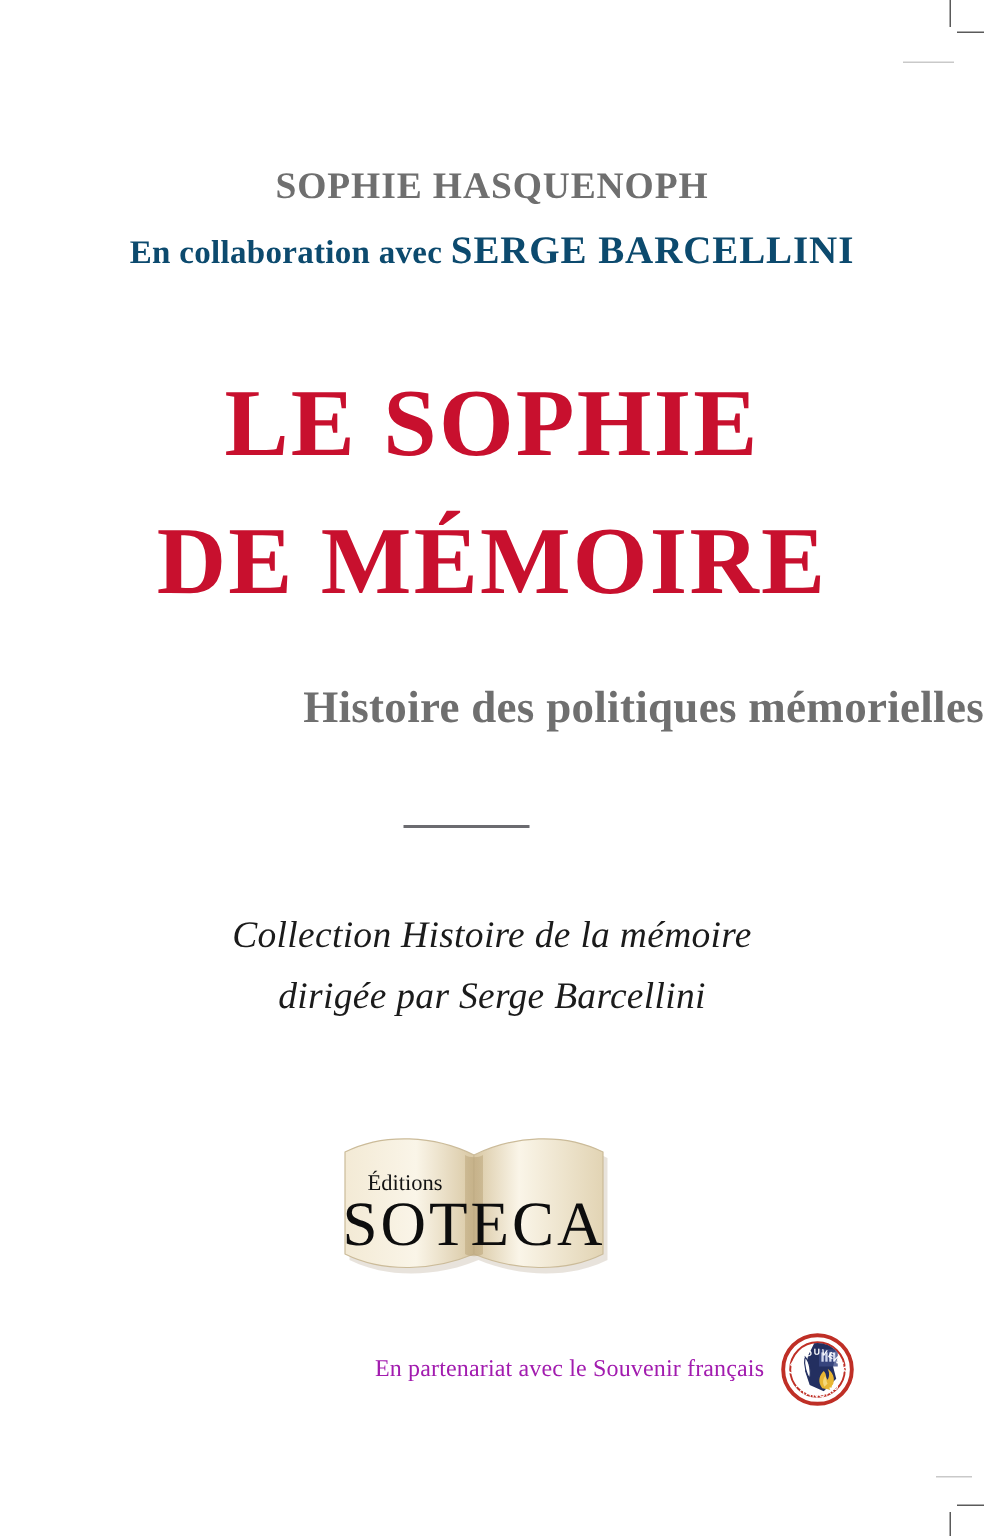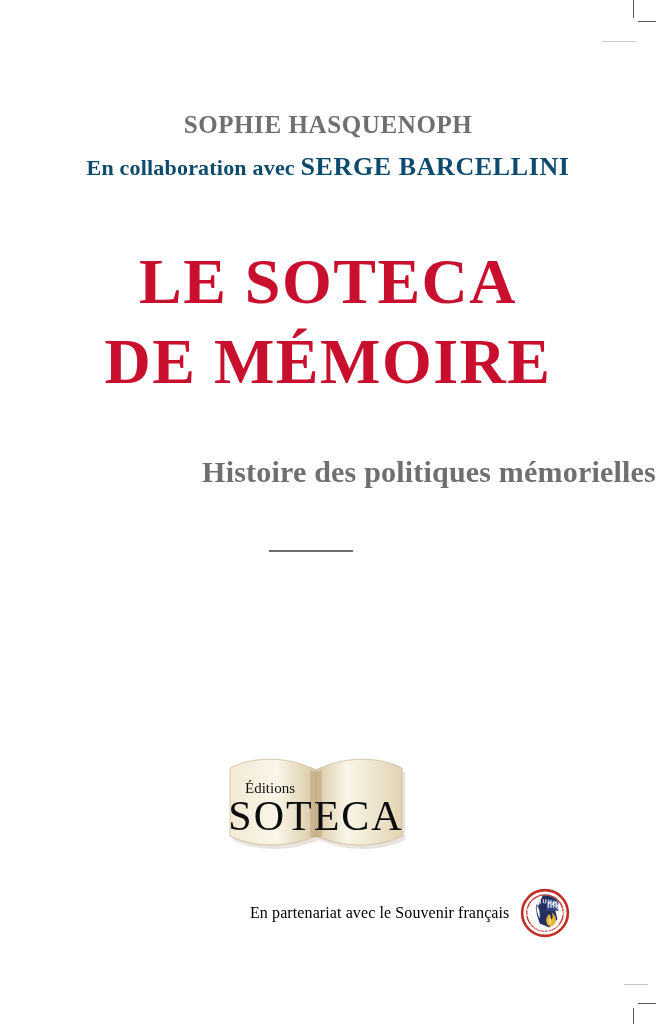--- a/index.html
+++ b/index.html
@@ -74,21 +74,21 @@
     text-align: center;
   }
   .title-line {
     color: #c8102e;
     font-weight: bold;
     font-size: 64px;
     letter-spacing: 1.5px;
     line-height: 1.0;
     white-space: nowrap;
   }
-  .title-line + .title-line { margin-top: 16px; }
+  .title-line + .title-line { margin-top: 28px; }
 
   
   .subtitle {
     position: absolute;
     left: 0; right: 0;
     top: 455px;
     text-align: right;
     color: #6f6f6f;
     font-weight: bold;
     font-size: 30px;
@@ -135,21 +135,21 @@
     position: absolute;
     left: 250px;
     top: 885px;
     width: 340px;
     height: 56px;
     display: flex;
     align-items: center;
     gap: 10px;
   }
   .partnership-text {
-    color: #000000;
+    color: #a21caf;
     font-size: 16px;
     letter-spacing: 0.1px;
     white-space: nowrap;
   }
   .souvenir-seal {
     width: 52px;
     height: 52px;
     flex: 0 0 52px;
   }
   .souvenir-seal svg { display: block; width: 100%; height: 100%; }
@@ -167,28 +167,32 @@
   <div class="crop-mark crop-br-h2"></div>
 
   <div class="author-block">
     <div class="author-main">SOPHIE HASQUENOPH</div>
     <div class="author-collab">
       <span class="collab-lead">En collaboration avec </span><span class="collab-name">SERGE BARCELLINI</span>
     </div>
   </div>
 
   <div class="title-block">
-    <div class="title-line">LE SOTECA</div>
+    <div class="title-line">LE SOPHIE</div>
     <div class="title-line">DE MÉMOIRE</div>
   </div>
 
   <div class="subtitle">Histoire des politiques mémorielles</div>
 
   <div class="divider"></div>
 
+  <div class="collection">
+    <div>Collection Histoire de la mémoire</div>
+    <div>dirigée par Serge Barcellini</div>
+  </div>
 
   <div class="soteca-logo">
     <svg viewBox="0 0 188 108" xmlns="http://www.w3.org/2000/svg">
       <defs>
         <linearGradient id="pageLeft" x1="0" y1="0" x2="1" y2="0">
           <stop offset="0%" stop-color="#f3ead5"></stop>
           <stop offset="55%" stop-color="#faf5e8"></stop>
           <stop offset="100%" stop-color="#d9c8a4"></stop>
         </linearGradient>
         <linearGradient id="pageRight" x1="0" y1="0" x2="1" y2="0">

